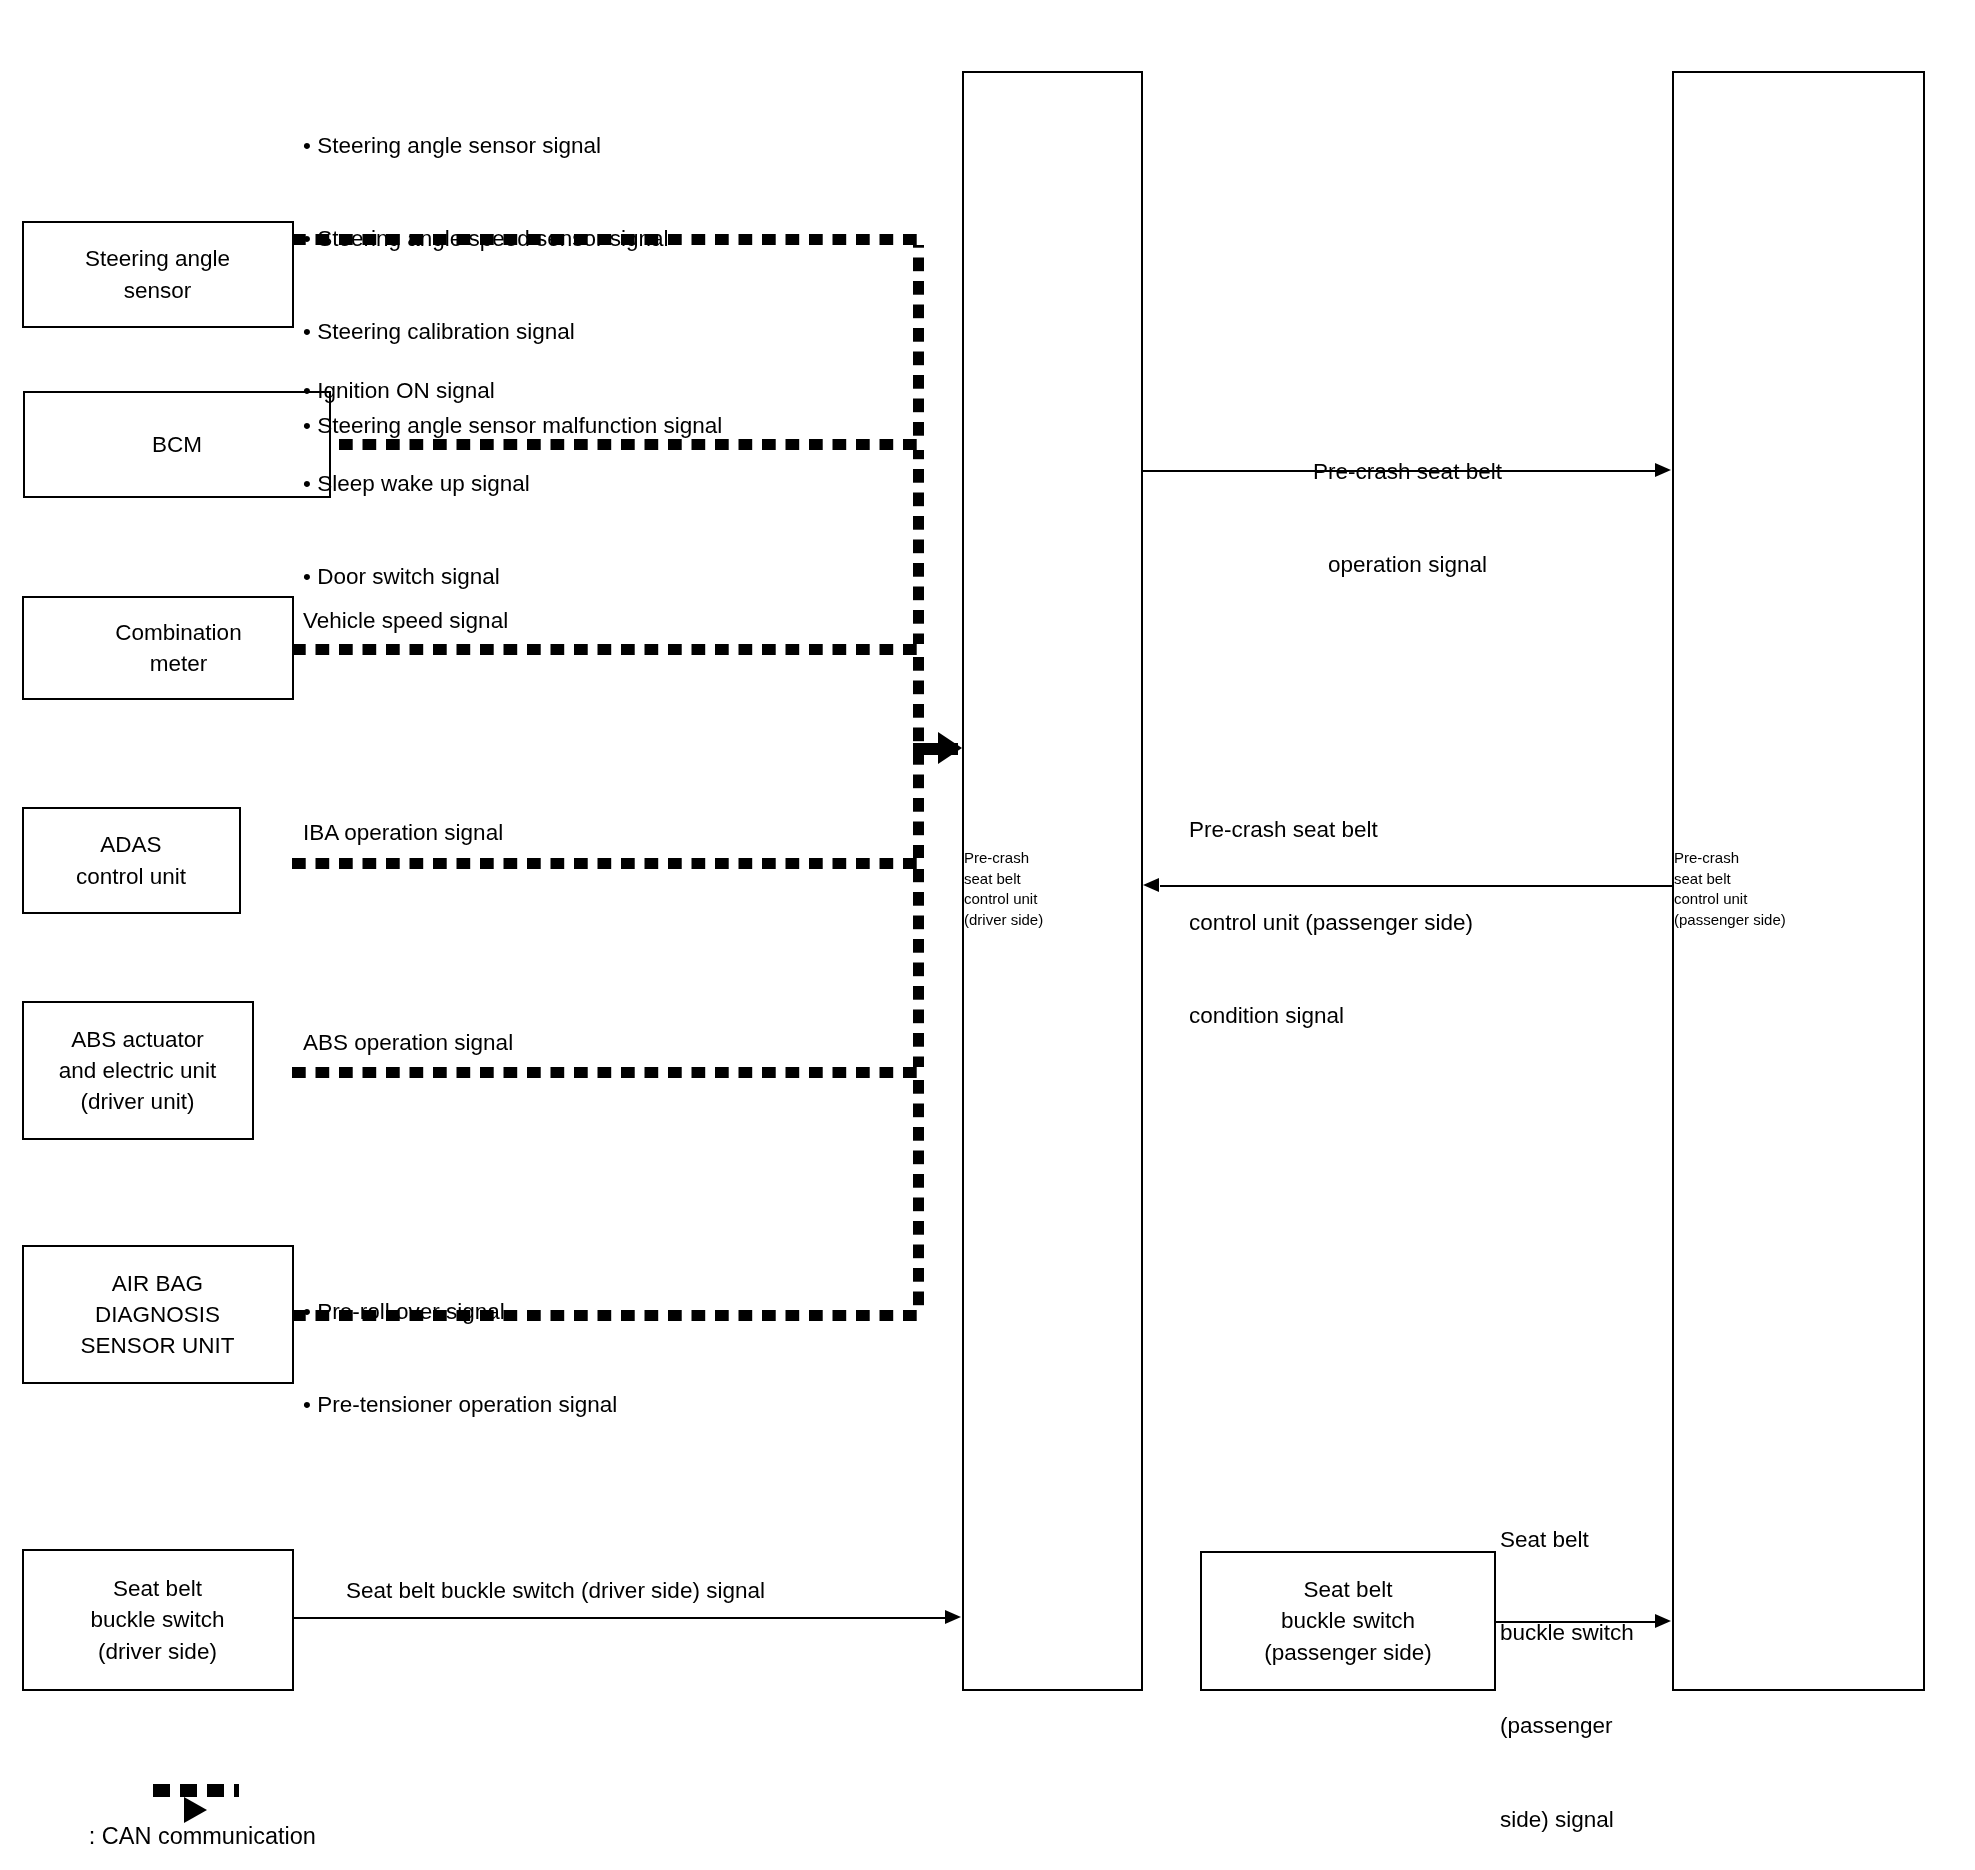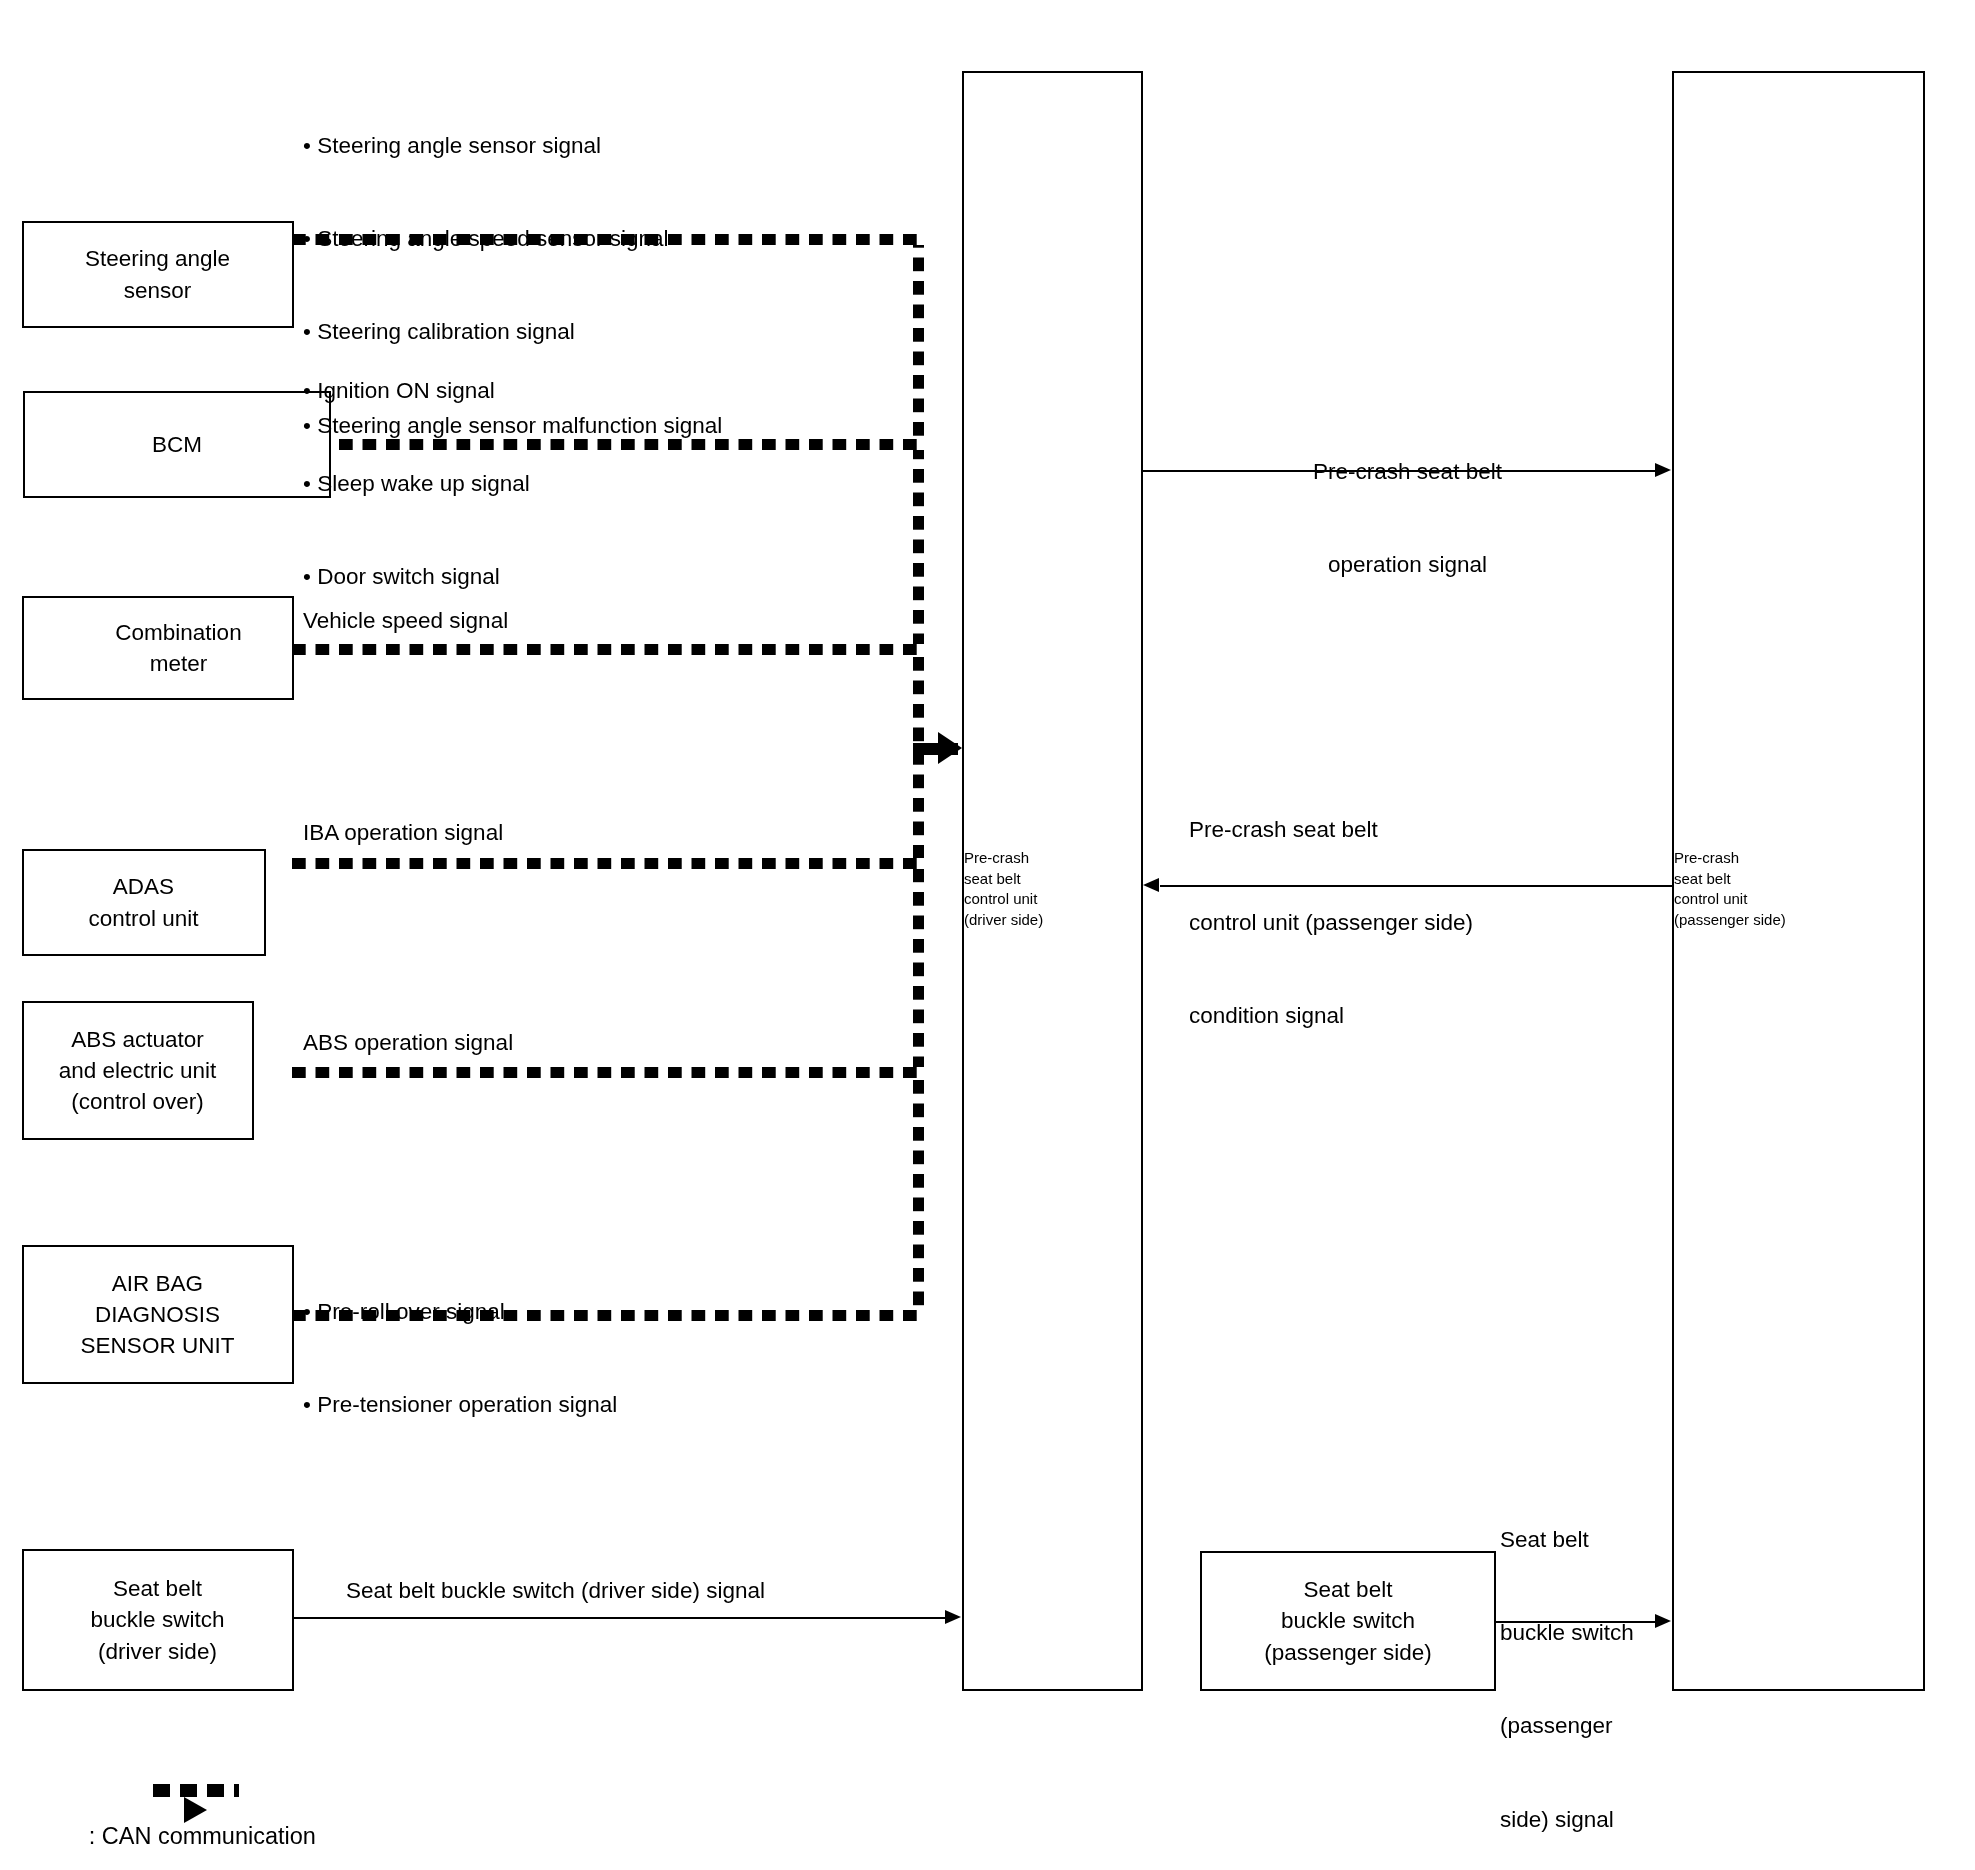--- a/index.html
+++ b/index.html
@@ -74,32 +74,32 @@
     </div>
   </div>
 
   <div class="box" style="left:21.5px;top:596px;width:272px;height:104px;padding-left:42px;">
     <div class="lines">
       <div>Combination</div>
       <div>meter</div>
     </div>
   </div>
 
-  <div class="box" style="left:21.5px;top:849px;width:244px;height:107px;">
+  <div class="box" style="left:21.5px;top:807px;width:219px;height:107px;">
     <div class="lines">
       <div>ADAS</div>
       <div>control unit</div>
     </div>
   </div>
 
   <div class="box" style="left:21.5px;top:1001px;width:232px;height:139px;">
     <div class="lines">
       <div>ABS actuator</div>
       <div>and electric unit</div>
-      <div>(control over)</div>
+      <div>(driver unit)</div>
     </div>
   </div>
 
   <div class="box" style="left:21.5px;top:1245px;width:272px;height:139px;">
     <div class="lines">
       <div>AIR BAG</div>
       <div>DIAGNOSIS</div>
       <div>SENSOR UNIT</div>
     </div>
   </div>

